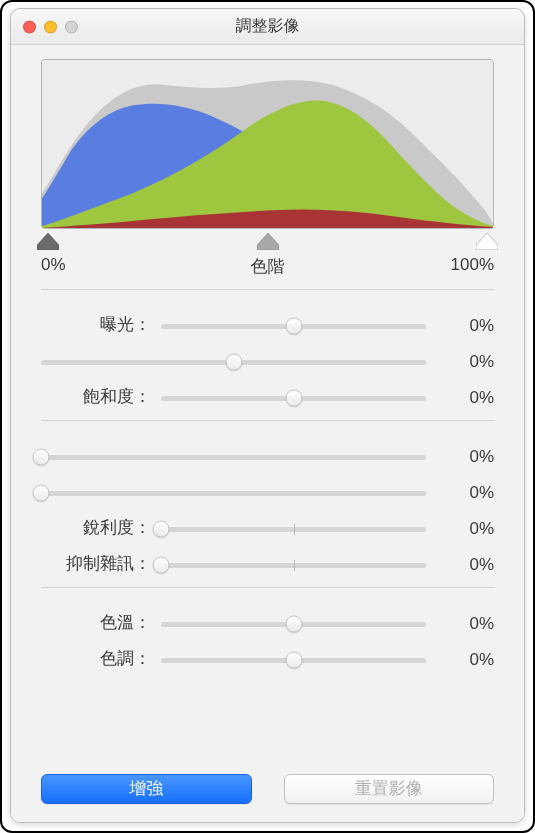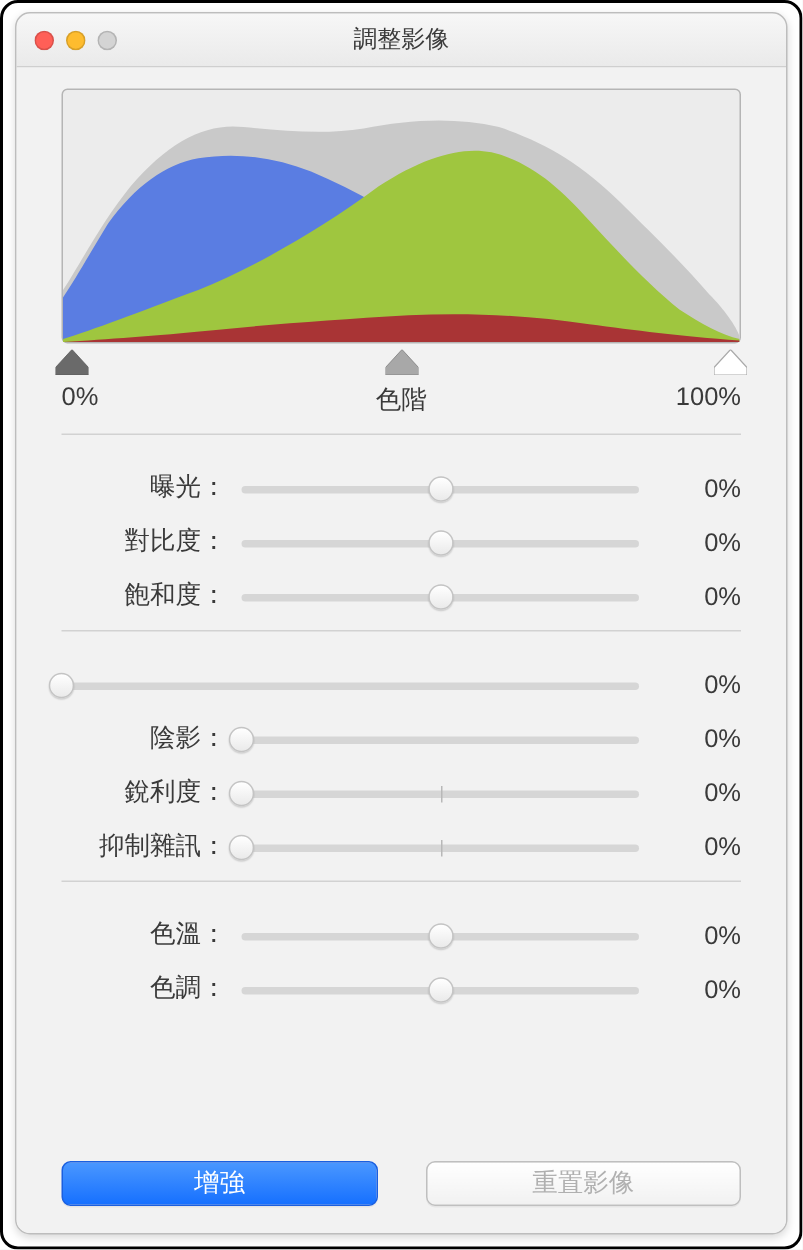--- a/index.html
+++ b/index.html
@@ -236,21 +236,20 @@
             <div class="slider-label">曝光：</div>
             <div class="slider-track">
               <div class="track-bar">
                 <div class="track-tick"></div>
               </div>
               <div class="thumb" style="left: 50%;"></div>
             </div>
             <div class="slider-value">0%</div>
           </div>
           <div class="slider-row">
-            <div class="slider-label">對比度：</div>
             <div class="slider-track">
               <div class="track-bar">
                 <div class="track-tick"></div>
               </div>
               <div class="thumb" style="left: 50%;"></div>
             </div>
             <div class="slider-value">0%</div>
           </div>
           <div class="slider-row">
             <div class="slider-label">飽和度：</div>
@@ -264,21 +263,20 @@
           </div>
           <div class="divider"></div>
           <div class="slider-row">
             <div class="slider-track">
               <div class="track-bar"></div>
               <div class="thumb" style="left: 0%;"></div>
             </div>
             <div class="slider-value">0%</div>
           </div>
           <div class="slider-row">
-            <div class="slider-label">陰影：</div>
             <div class="slider-track">
               <div class="track-bar"></div>
               <div class="thumb" style="left: 0%;"></div>
             </div>
             <div class="slider-value">0%</div>
           </div>
           <div class="slider-row">
             <div class="slider-label">銳利度：</div>
             <div class="slider-track">
               <div class="track-bar">

